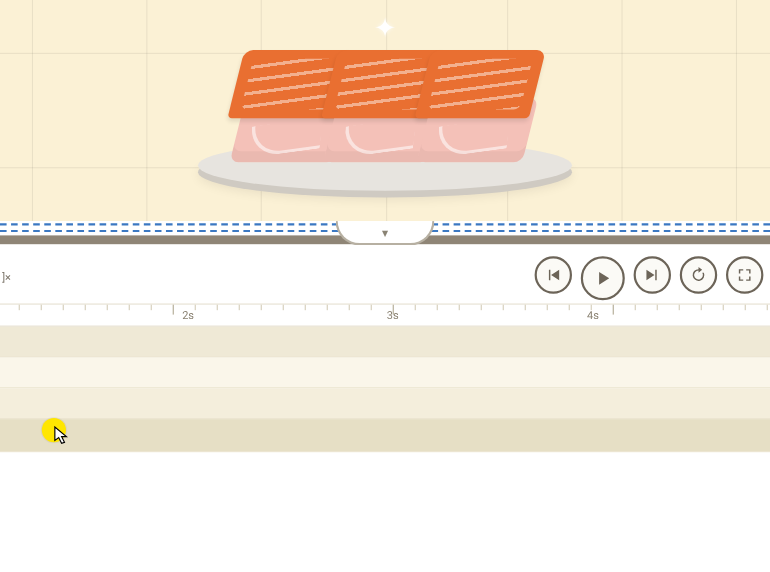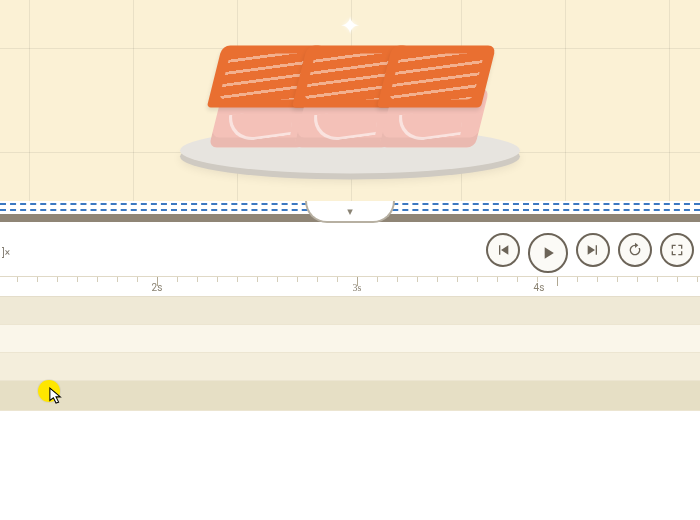--- a/index.html
+++ b/index.html
@@ -236,22 +236,22 @@
     <div class="minor-tick" style="left: 517px;"></div>
     <div class="minor-tick" style="left: 537px;"></div>
     <div class="major-tick" style="left: 557px;"></div>
     <div class="minor-tick" style="left: 577px;"></div>
     <div class="minor-tick" style="left: 597px;"></div>
     <div class="minor-tick" style="left: 617px;"></div>
     <div class="minor-tick" style="left: 637px;"></div>
     <div class="minor-tick" style="left: 657px;"></div>
     <div class="minor-tick" style="left: 677px;"></div>
     <div class="minor-tick" style="left: 697px;"></div>
-    <div class="tick-label" style="left: 157px;">2s</div>
-    <div class="tick-label" style="left: 357px; font-family: Liberation Serif, serif;">3s</div>
+    <div class="tick-label" style="left: 171px;">2s</div>
+    <div class="tick-label" style="left: 357px;">3s</div>
     <div class="tick-label" style="left: 539px;">4s</div>
   </div>
 
 <div class="tracks">
   <div class="track a"></div>
   <div class="track b"></div>
   <div class="track c"></div>
   <div class="track d">
     <div class="cursor-dot"></div>
     <div class="arrow-cursor">

